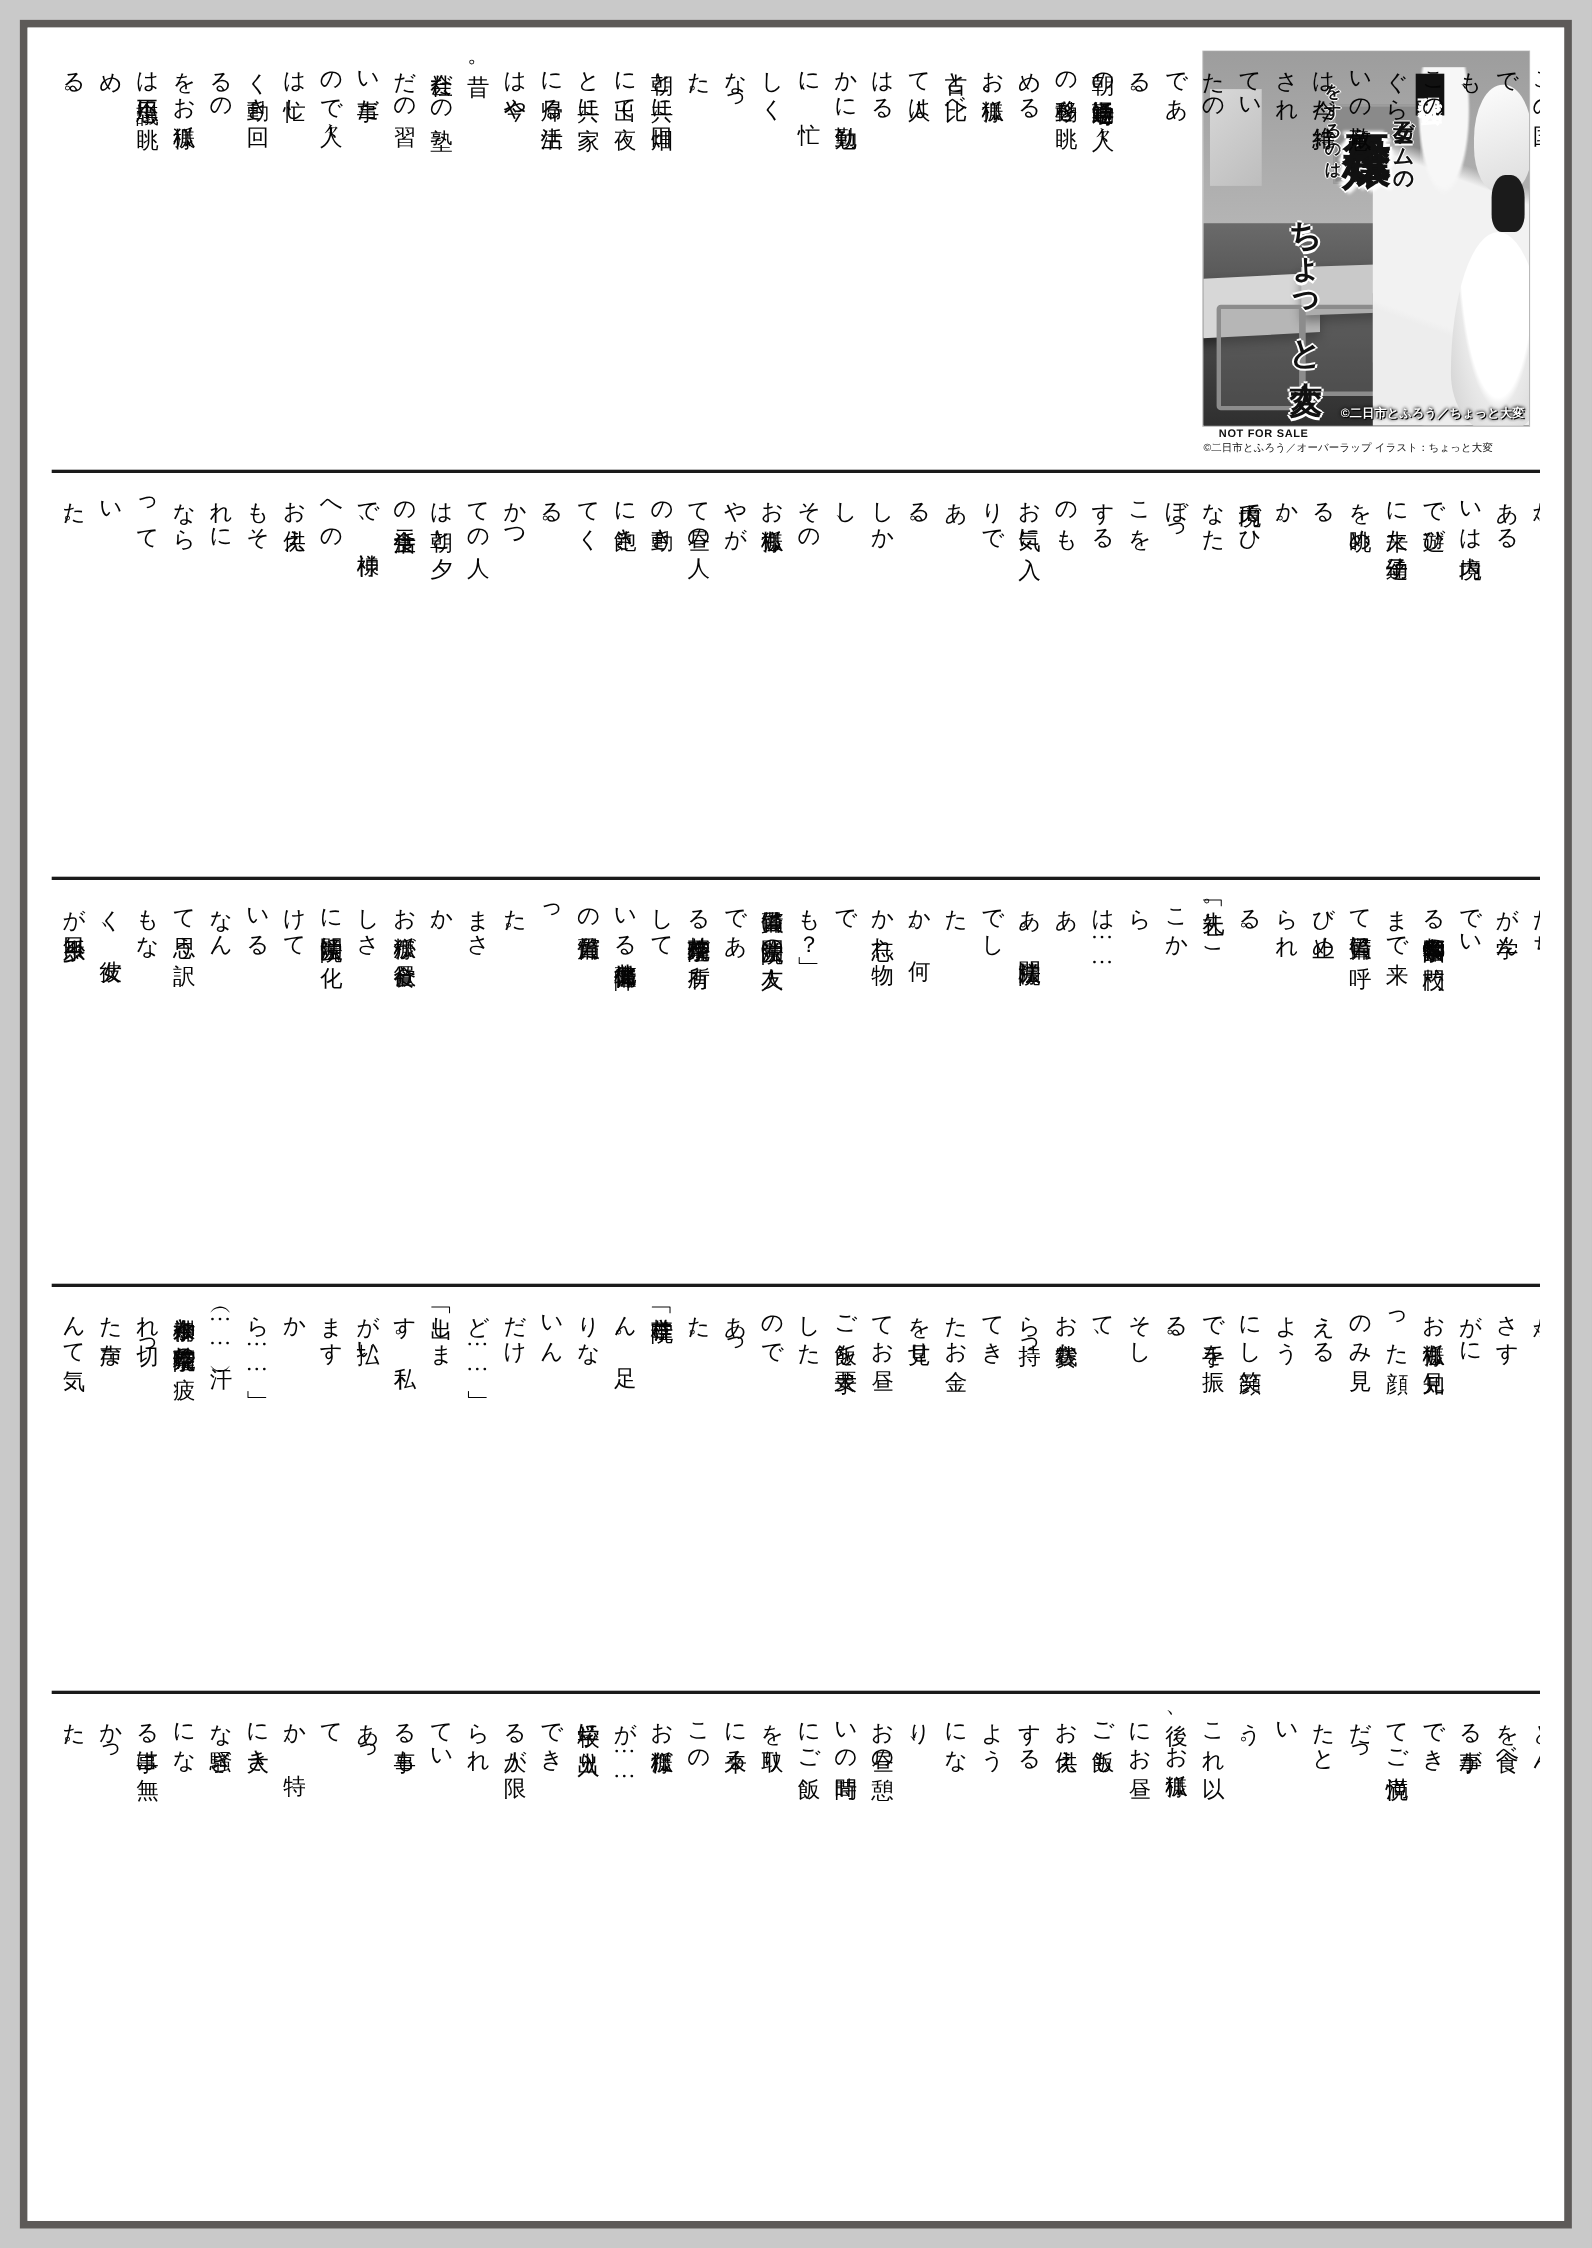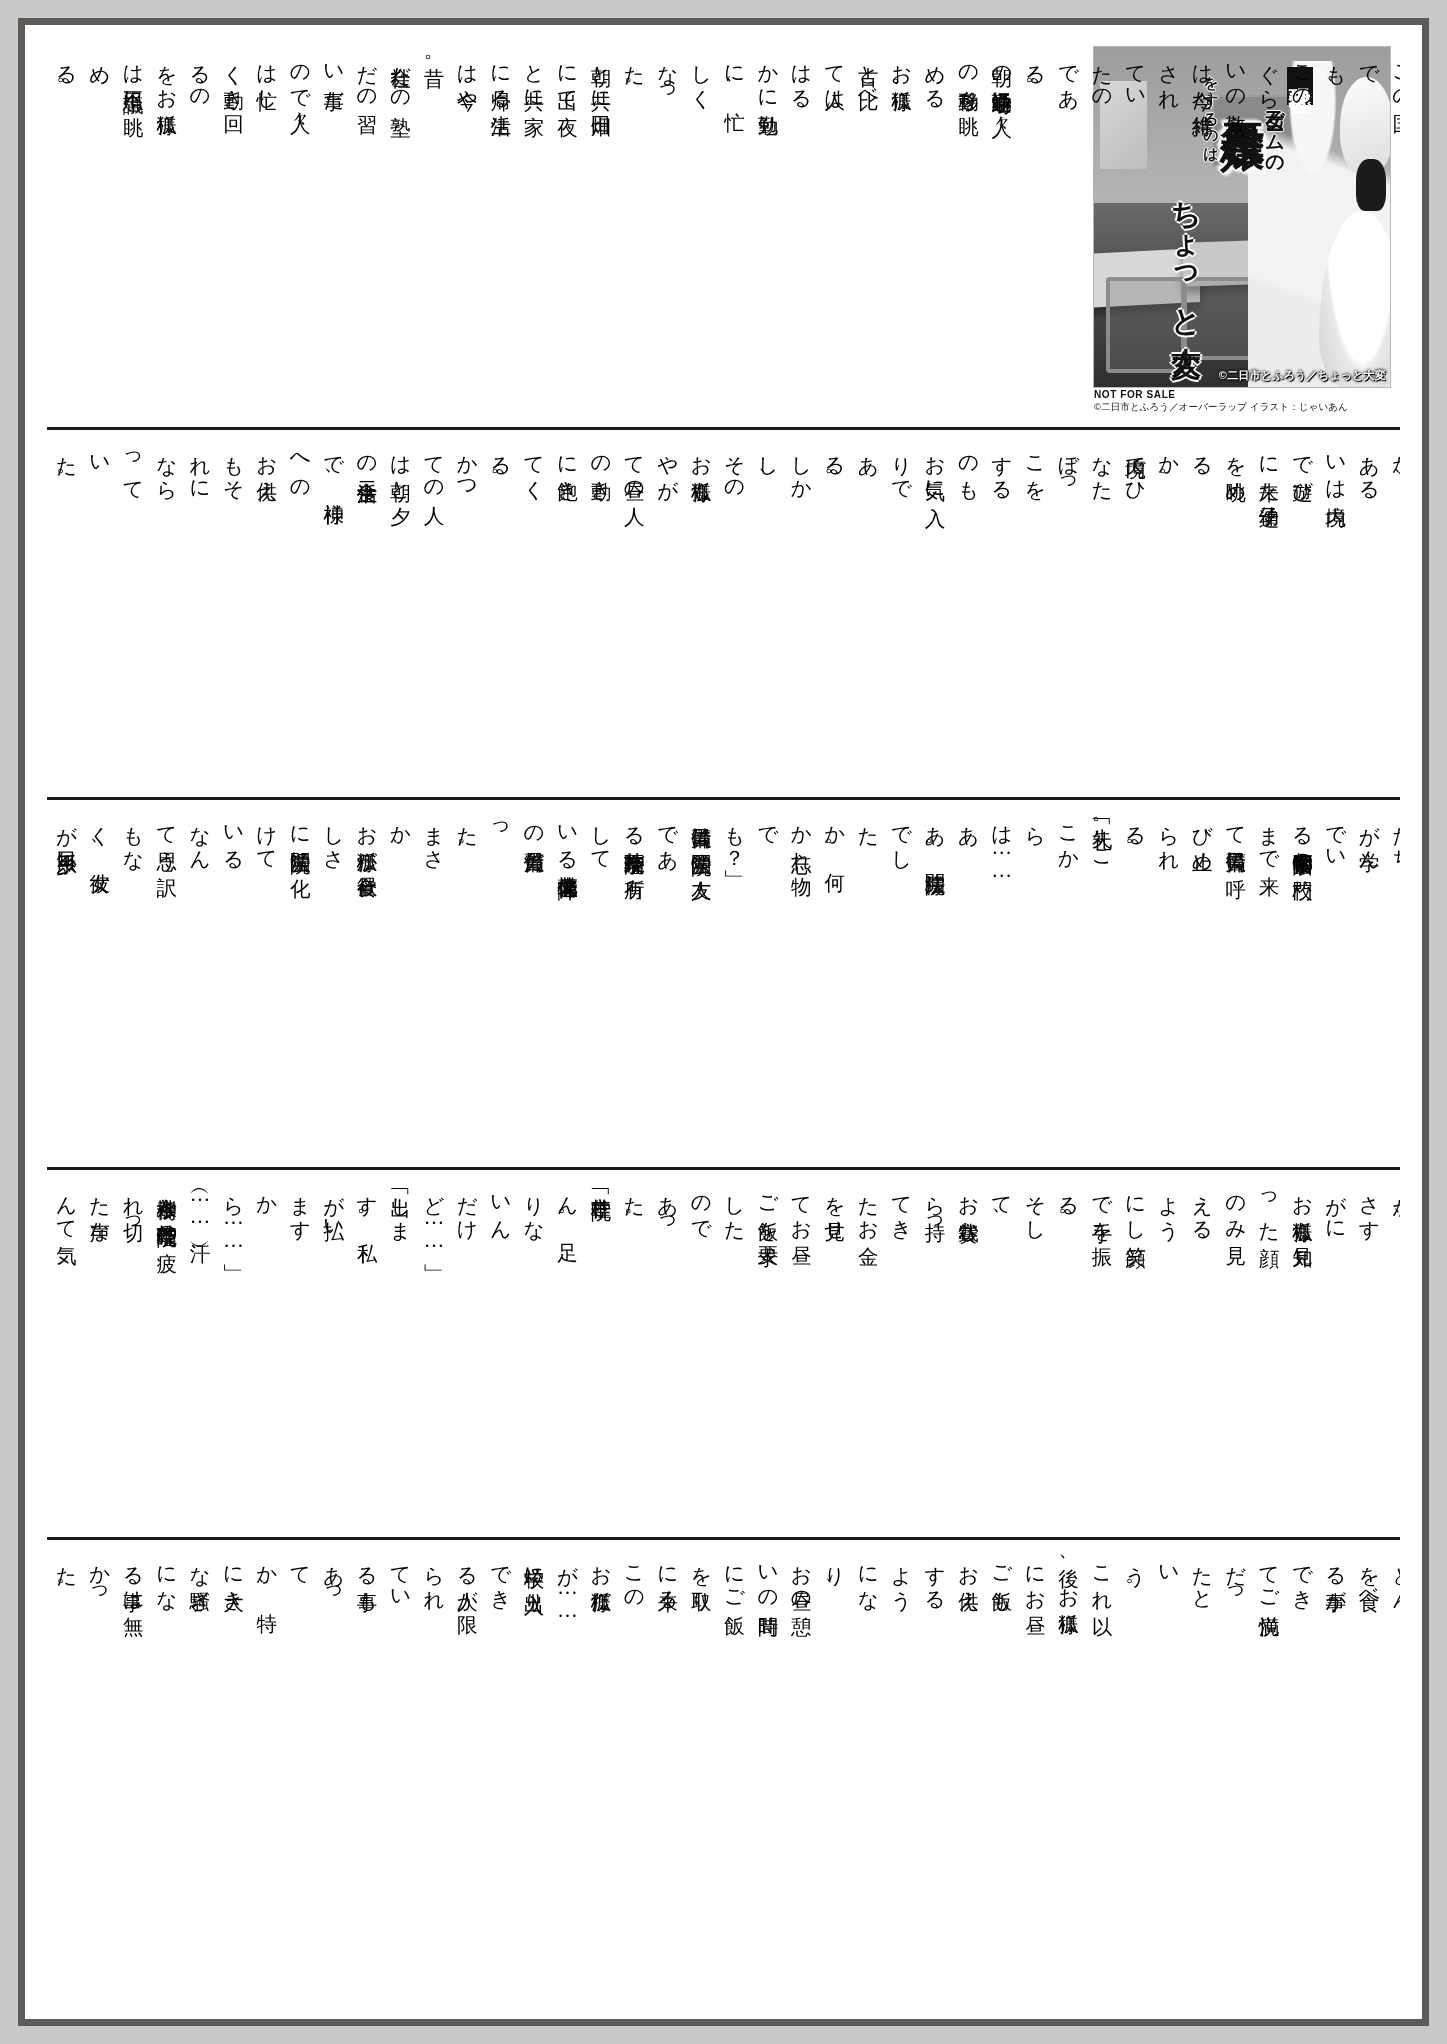--- a/index.html
+++ b/index.html
@@ -192,21 +192,21 @@
   }
   .cv-credit {
     position:absolute; right:4px; bottom:4px;
     font-family:"Liberation Sans","DejaVu Sans",sans-serif;
     font-size:11px; font-weight:700; color:#ffffff;
     text-shadow:0 0 3px #000,0 0 3px #000,1px 1px 0 #000;
     letter-spacing:0.2px;
     white-space:nowrap;
   }
   #notforsale {
-    margin-left:14px;
+    margin-left:28px;
     margin-top:2px;
     font-family:"Liberation Sans","DejaVu Sans",sans-serif;
     font-size:10px;
     font-weight:700;
     color:#111;
     letter-spacing:0.6px;
   }
   #cover-credit-line {
     margin-left:14px;
     margin-top:1px;
@@ -247,21 +247,21 @@
               <div class="cv-vline cv-band">現代社会で</div>
               <div class="cv-vline cv-sub">乙女ゲームの</div>
               <div class="cv-vline cv-main">悪役令嬢</div>
               <div class="cv-vline cv-sub2">をするのは</div>
               <div class="cv-vline cv-catch">ちょっと大変</div>
             </div>
 
             <div class="cv-credit">©二日市とふろう／ちょっと大変</div>
           </div>
           <div id="notforsale">NOT FOR SALE</div>
-          <div id="cover-credit-line">©二日市とふろう／オーバーラップ イラスト：じゃいあん</div>
+          <div id="cover-credit-line">©二日市とふろう／オーバーラップ イラスト：ちょっと大変</div>
         </div>
 
         <div class="flow flow-narrow">
           <div class="vcols" id="b1" style="column-width:56px; column-gap:0px;">
               <p>科学全盛期の現代社会のこの国でも、このぐらいの敬意は今だ維持されていたのである。</p>
               <p>朝の通勤通学時に人々の移動を眺めるお狐様。</p>
               <p>古と比べて人ははるかに勤勉に、忙しくなった。</p>
               <p>朝と共に田畑に出て夜と共に家に帰る生活は今や昔。</p>
               <p>会社だの塾だの習い事だので人々は忙しく動き回るのをお狐様は不思議に眺める。</p>
             </div>

